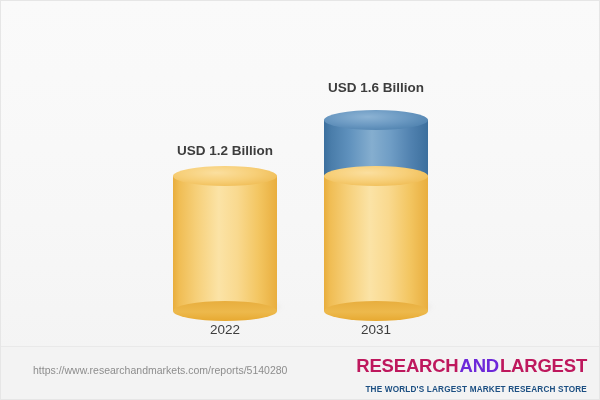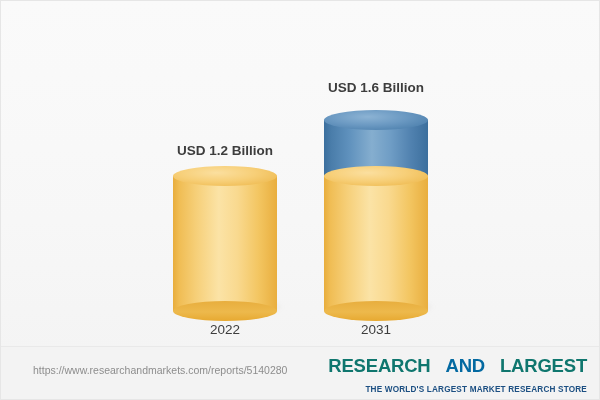--- a/index.html
+++ b/index.html
@@ -173,22 +173,22 @@
     top: 8px;
     text-align: right;
   }
   #logo-wordmark {
     font-size: 18.5px;
     font-weight: bold;
     letter-spacing: -0.2px;
     line-height: 21px;
     white-space: nowrap;
   }
-  .lg-dark { color: #0f766e; }
-  .lg-and  { color: #0369a1; padding: 0 15px; }
+  .lg-dark { color: #be185d; }
+  .lg-and  { color: #6d28d9; padding: 0 1px; }
   #logo-tagline {
     margin-top: 8px;
     font-size: 8.2px;
     font-weight: bold;
     color: #1c4f82;
     letter-spacing: .18px;
     line-height: 11px;
     white-space: nowrap;
   }
 </style>

